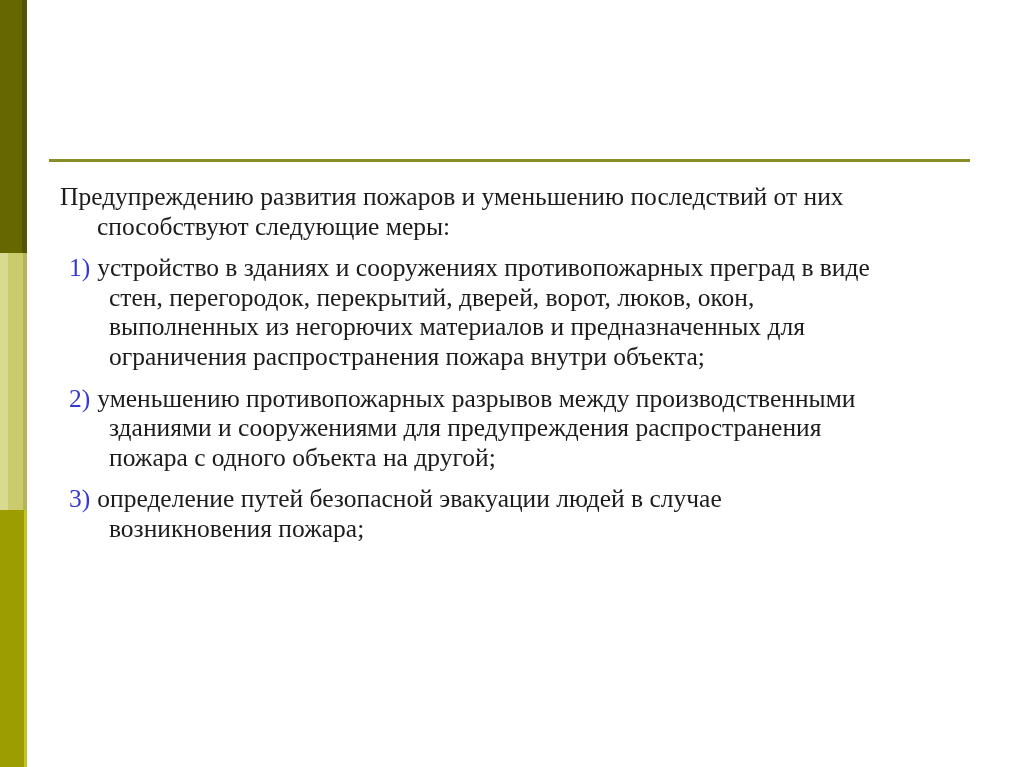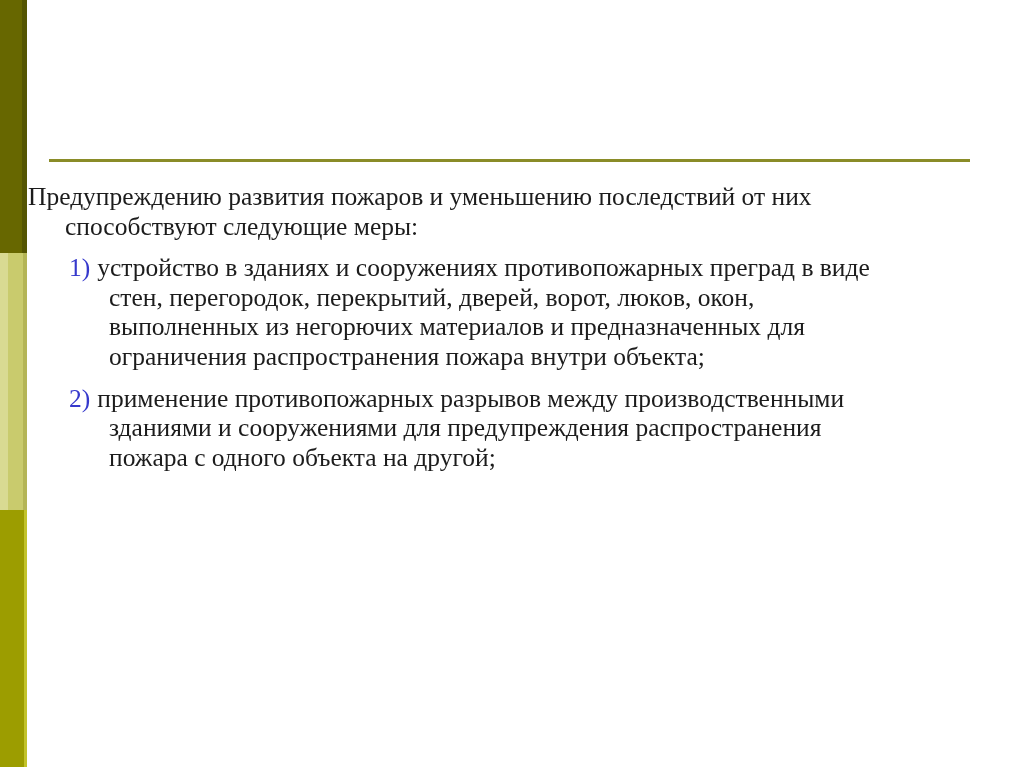--- a/index.html
+++ b/index.html
@@ -85,21 +85,21 @@
     position: absolute;
     top: 182px;
     left: 0;
     width: 900px;
     font-size: 25.5px;
     line-height: 29.6px;
     color: var(--body-text, #1c1c1c);
   }
   .intro {
     margin: 0 0 3px 0;
-    padding-left: 65px;
+    padding-left: 97px;
     text-indent: -37px;
   }
   .item {
     margin: 12px;
     padding-left: 97px;
     text-indent: -40px;
   }
   .item .num {
     color: var(--list-number, #3639cc);
     margin-right: 7px;
@@ -120,19 +120,20 @@
   <div class="divider"></div>
 
   <div class="content">
 
     <p class="intro">Предупреждению развития пожаров и уменьшению последствий от них способствуют следующие меры:</p>
 
     <div class="list">
 
       <p class="item"><span class="num">1)</span><span>устройство в зданиях и сооружениях противопожарных преград в виде стен, перегородок, перекрытий, дверей, ворот, люков, окон, выполненных из негорючих материалов и предназначенных для ограничения распространения пожара внутри объекта;</span></p>
 
-      <p class="item"><span class="num">2)</span><span>применение противопожарных разрывов между производственными зданиями и сооружениями для предупреждения распространения пожара с одного объекта на другой;</span></p>
+      <p class="item"><span class="num">2)</span><span>уменьшению противопожарных разрывов между производственными зданиями и сооружениями для предупреждения распространения пожара с одного объекта на другой;</span></p>
 
+      <p class="item"><span class="num">3)</span><span>определение путей безопасной эвакуации людей в случае возникновения пожара;</span></p>
 
 
     </div>
   </div>
 </div>
 
 </body></html>

